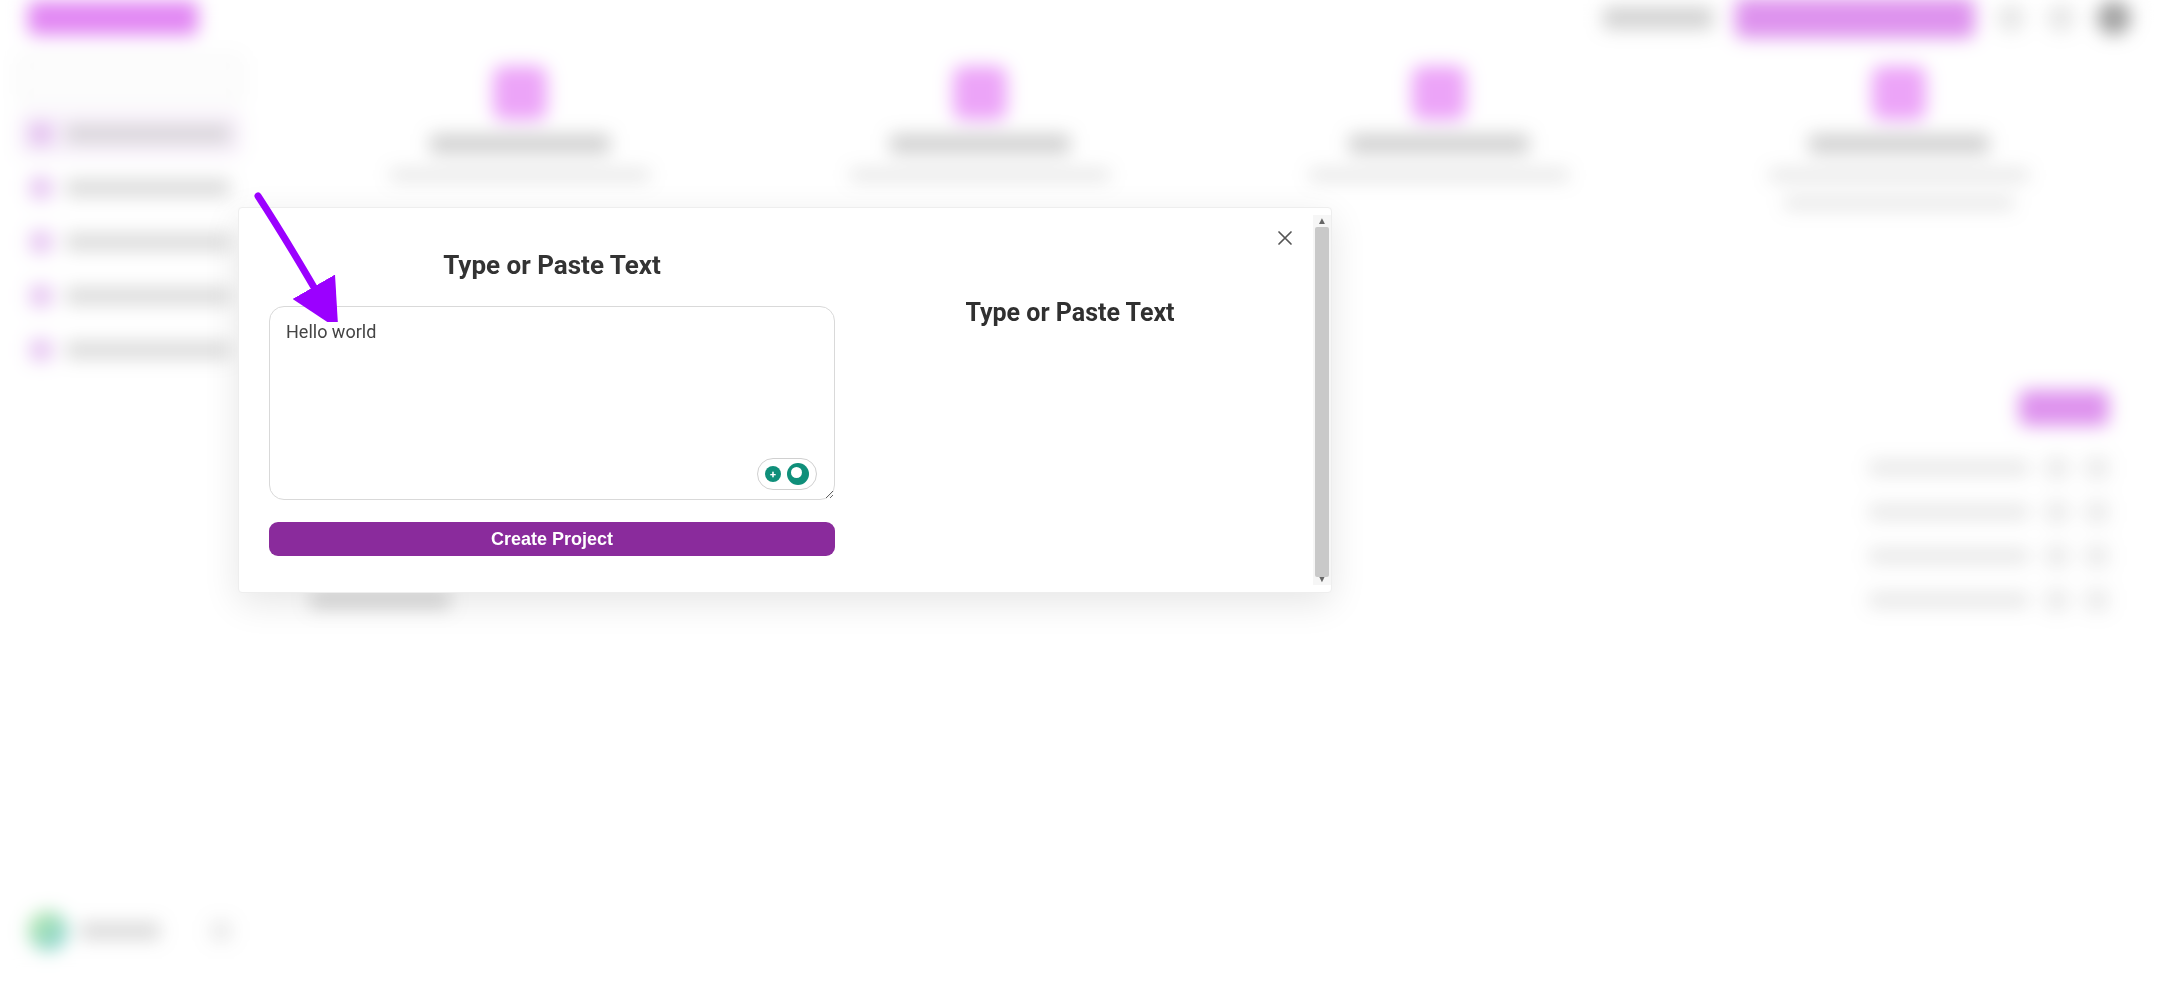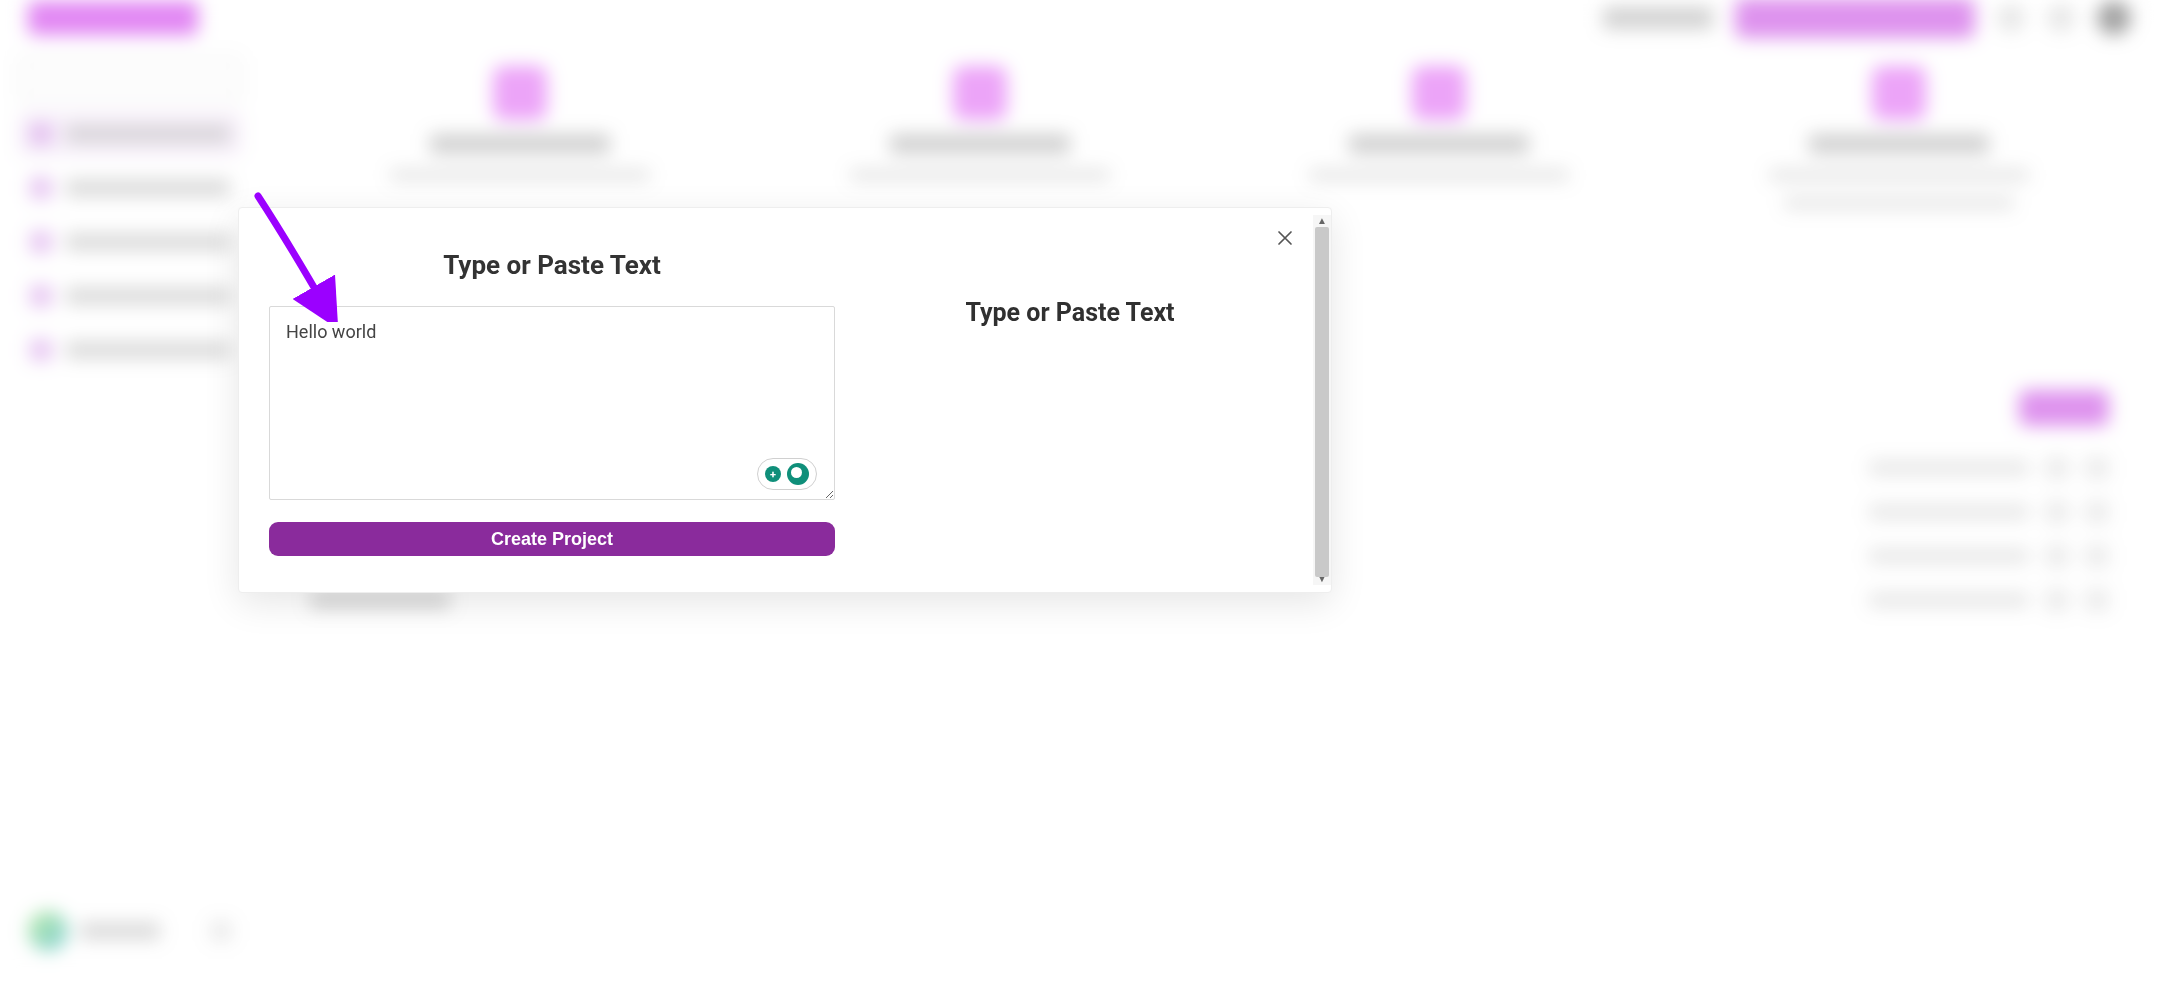--- a/index.html
+++ b/index.html
@@ -87,21 +87,21 @@
     width:596px; padding:42px 0 36px 30px;
     display:flex;flex-direction:column;
   }
   .left h2{
     font-size:26px;font-weight:700;color:#333;
     text-align:center;margin-bottom:26px;
   }
   .ta-wrap{position:relative;width:566px;}
   .ta{
     width:566px;height:194px;
-    border:1px solid #d9d9d9;border-radius:2px;
+    border:1px solid #d9d9d9;border-radius:15px;
     padding:14px 16px;
     font-size:18px;font-family:inherit;color:#444;
     resize:both;outline:none;
   }
   .grammar {
     position:absolute;right:18px;bottom:14px;
     width:60px;height:32px;border:1px solid #d0d0d0;border-radius:16px;
     display:flex;align-items:center;justify-content:center;gap:6px;
     background:#fff;
   }

